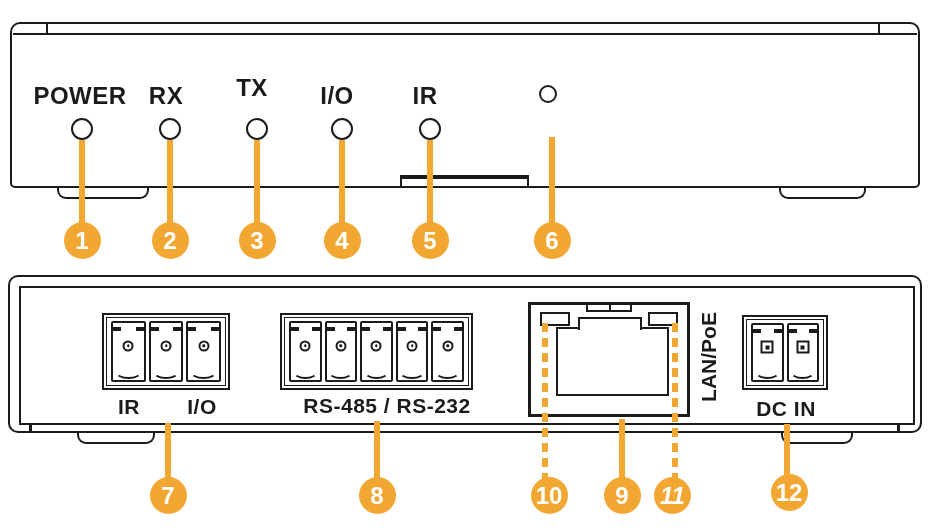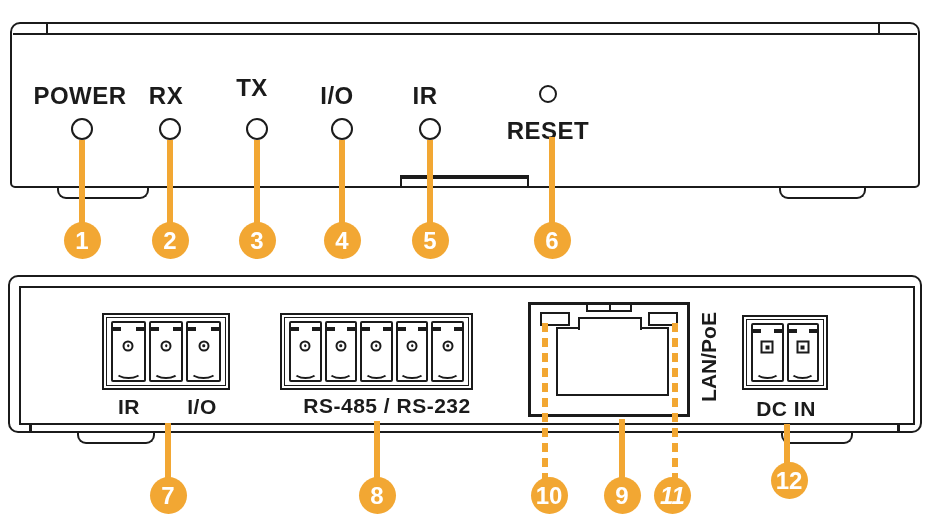--- a/index.html
+++ b/index.html
@@ -83,21 +83,20 @@
   <div class="abs panel-label" style="left:282px; top:82px;">I/O</div>
   <div class="abs panel-label" style="left:370px; top:82px;">IR</div>
 
   <div class="abs led" style="left:71px;  top:118px;"></div>
   <div class="abs led" style="left:159px; top:118px;"></div>
   <div class="abs led" style="left:246px; top:118px;"></div>
   <div class="abs led" style="left:331px; top:118px;"></div>
   <div class="abs led" style="left:419px; top:118px;"></div>
 
   <div class="abs reset-hole"></div>
-  <div class="abs panel-label" style="left:493px; top:117px;">RESET</div>
 
   <div class="abs leader" style="left:79px;  top:140px; height:84px;"></div>
   <div class="abs leader" style="left:167px; top:140px; height:84px;"></div>
   <div class="abs leader" style="left:254px; top:140px; height:84px;"></div>
   <div class="abs leader" style="left:339px; top:140px; height:84px;"></div>
   <div class="abs leader" style="left:427px; top:140px; height:84px;"></div>
   <div class="abs leader" style="left:549px; top:137px; height:87px;"></div>
 
   <div class="abs callout" style="left:63.5px;  top:222px;">1</div>
   <div class="abs callout" style="left:151.5px; top:222px;">2</div>
@@ -187,15 +186,15 @@
   <div class="abs leader" style="left:619px; top:419px; height:60px;"></div>
   <div class="abs leader-dashed" style="left:542px; top:323px; height:156px;"></div>
   <div class="abs leader-dashed" style="left:672px; top:323px; height:156px;"></div>
   <div class="abs leader" style="left:784px; top:424px; height:55px;"></div>
 
   <div class="abs callout" style="left:149.5px; top:477px;">7</div>
   <div class="abs callout" style="left:358.5px; top:477px;">8</div>
   <div class="abs callout" style="left:603.5px; top:477px;">9</div>
   <div class="abs callout" style="left:530.5px; top:477px;">10</div>
   <div class="abs callout" style="left:654px; top:477px;font-style:italic;">11</div>
-  <div class="abs callout" style="left:770.5px; top:462px;">12</div>
+  <div class="abs callout" style="left:770.5px; top:474px;">12</div>
 
 </div>
 
 </body></html>

